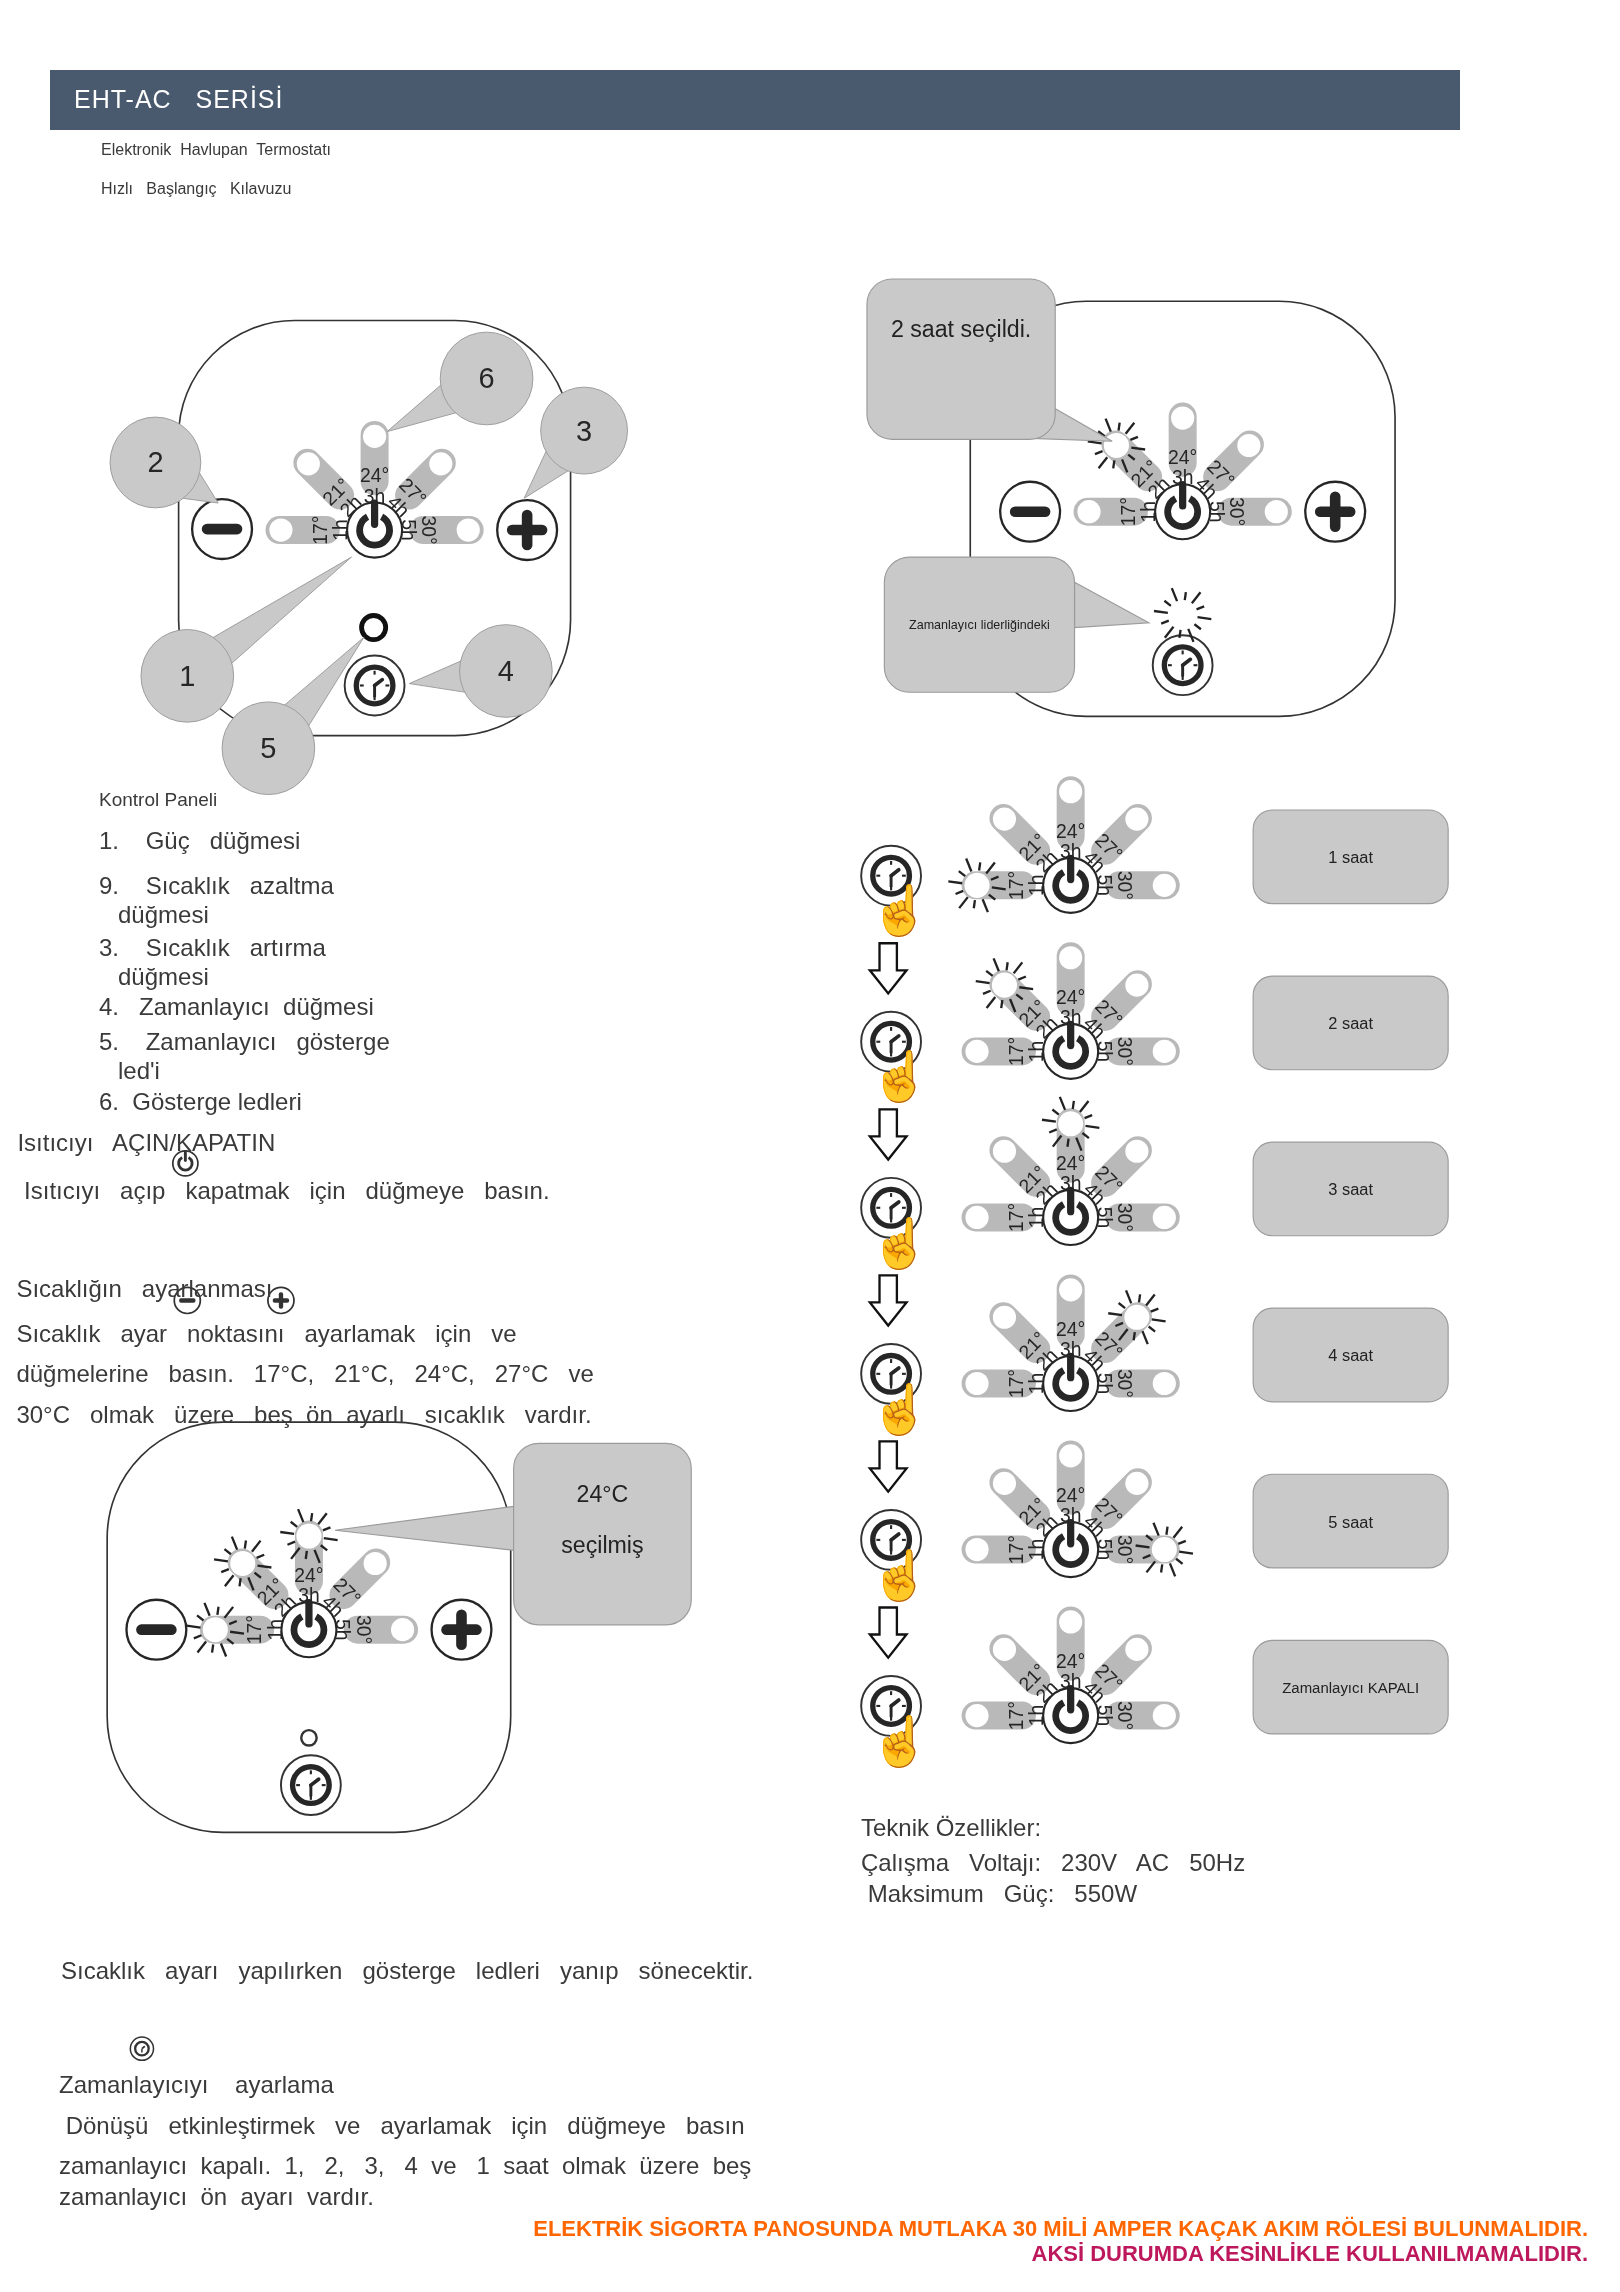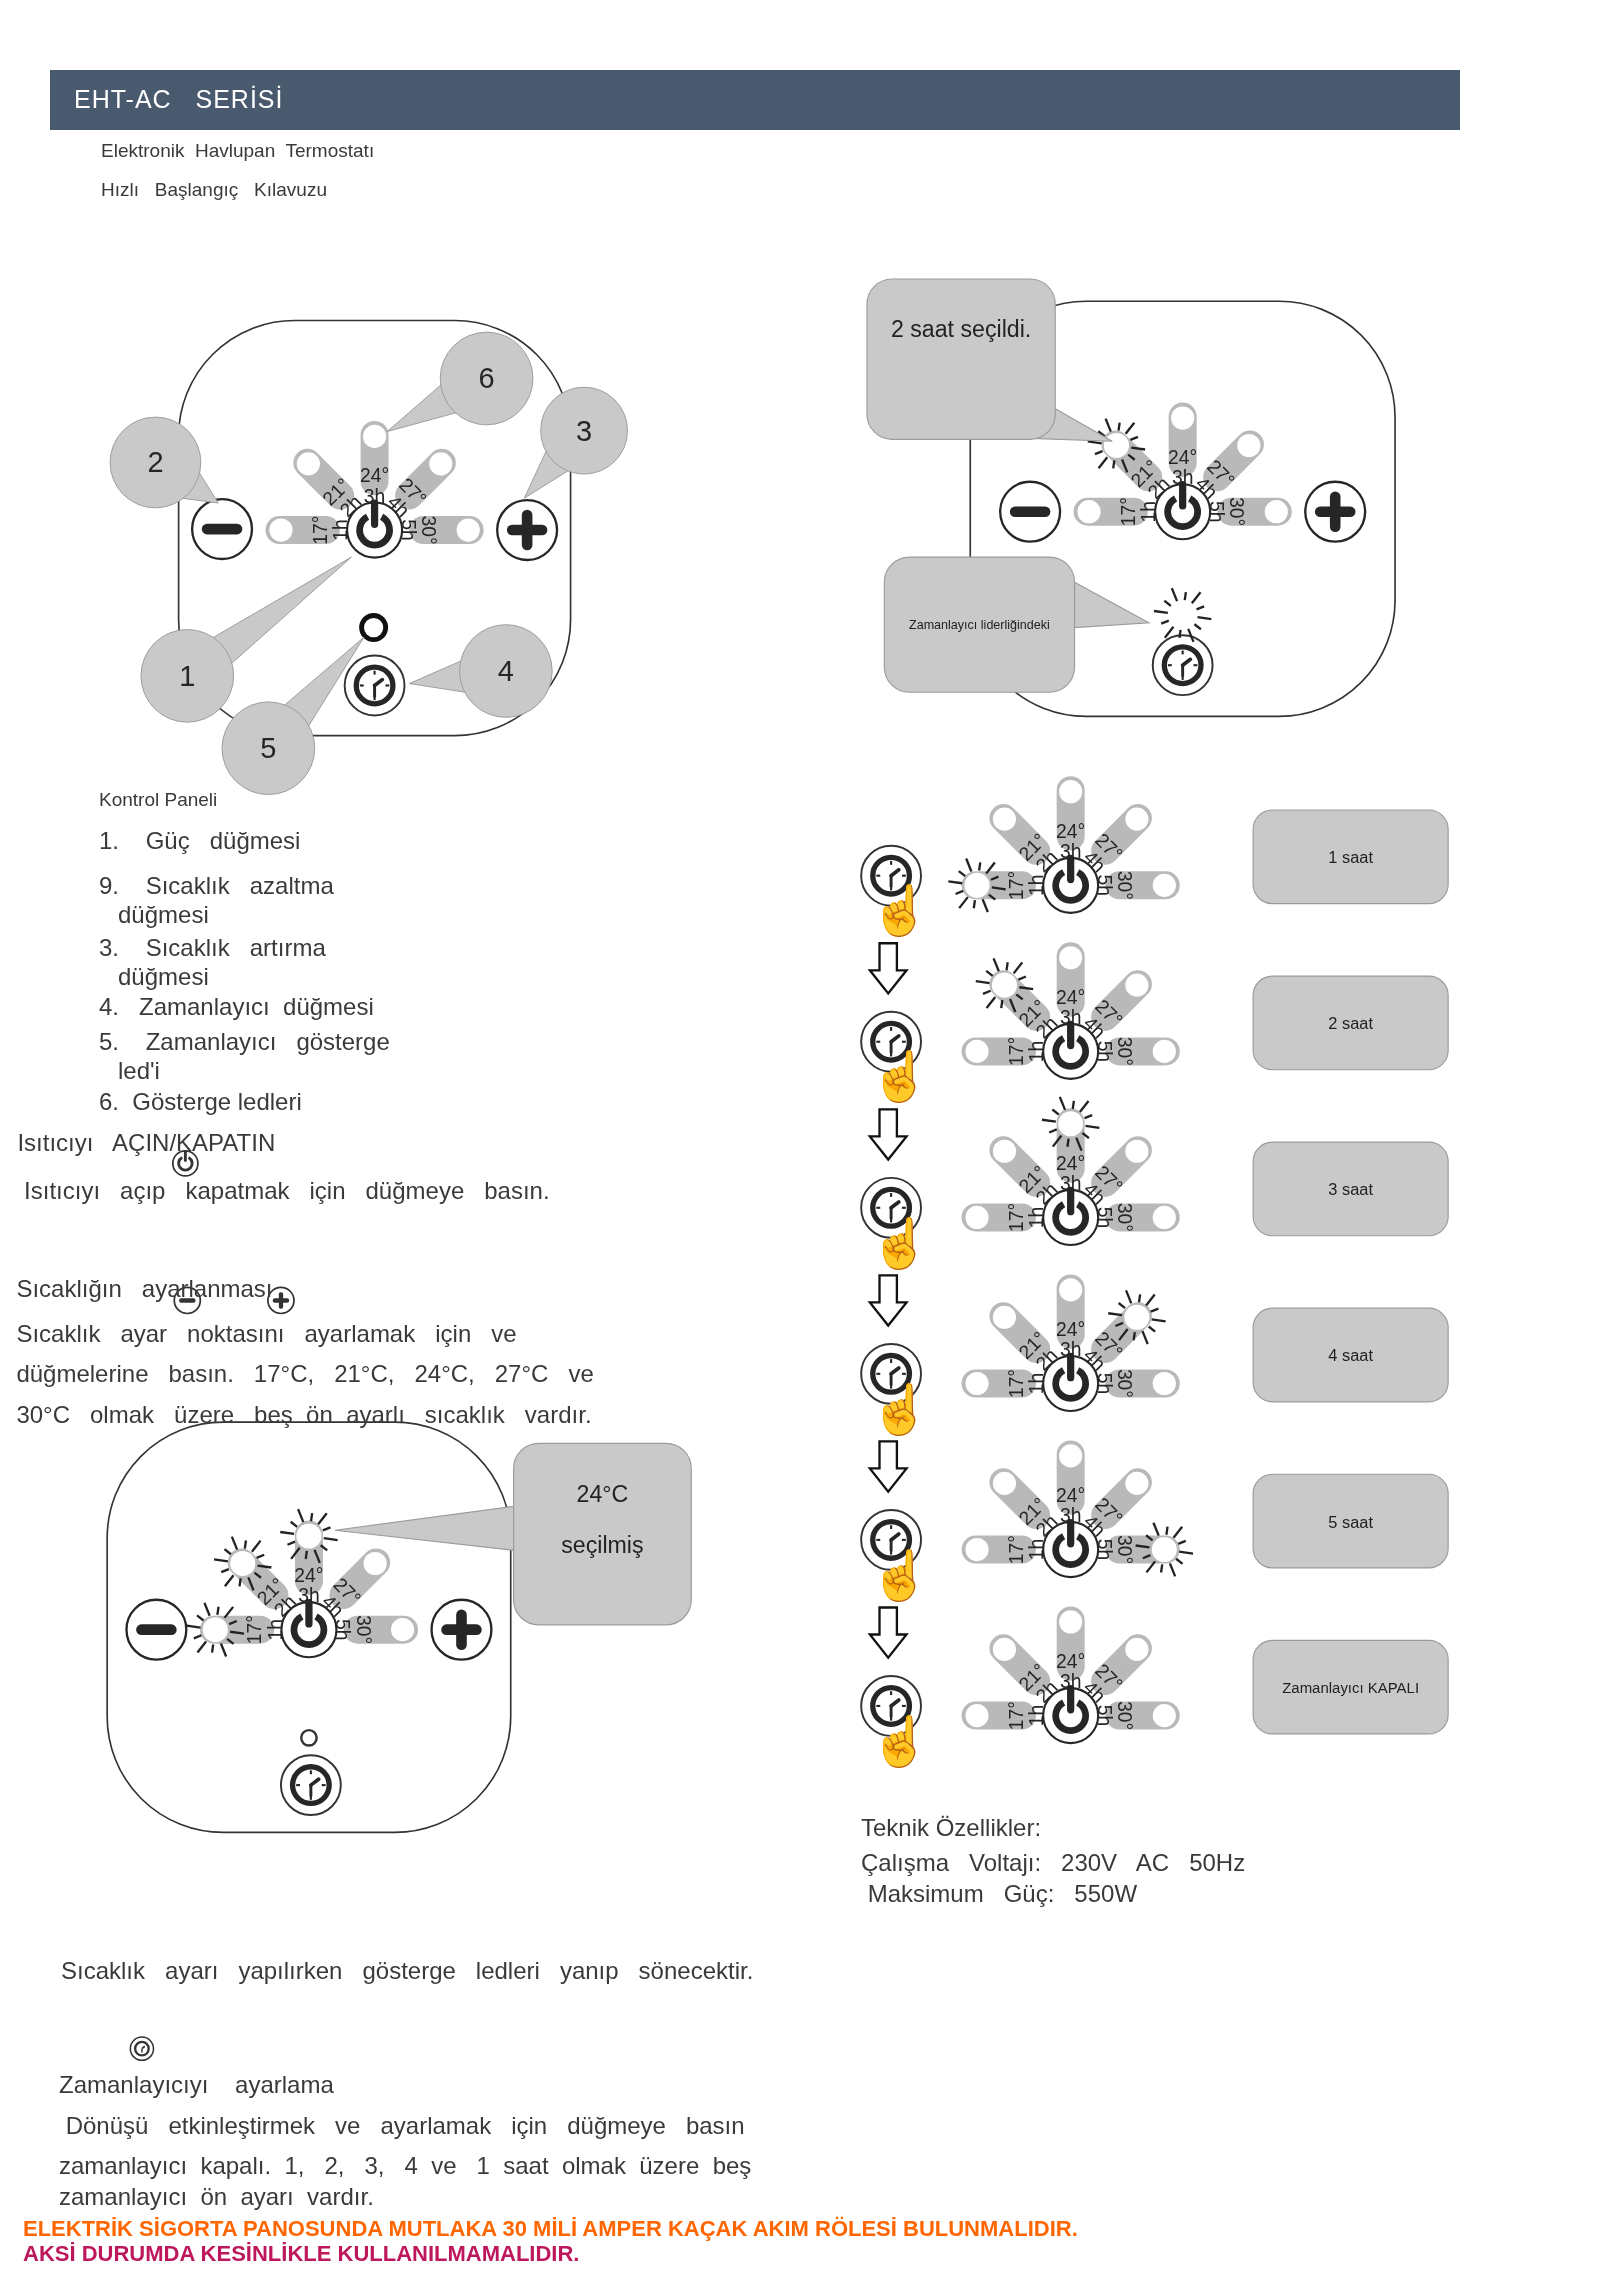--- a/index.html
+++ b/index.html
@@ -1,24 +1,24 @@
 <!DOCTYPE html>
 <html><head>
 <meta charset="utf-8">
 <style>
   html,body{margin:0;padding:0;}
   body{width:1620px;height:2292px;position:relative;background:#fff;font-family:"Liberation Sans",sans-serif;color:#3a3a3a;overflow:hidden;}
   .t{position:absolute;white-space:pre;line-height:1.1;}
-  .s20{font-size:19px;}
+  .s20{font-size:16px;}
   .s21{font-size:24px;}
   .s22{font-size:19px;}
   #headerbar{position:absolute;left:50px;top:70px;width:1410px;height:60px;background:#4a5a6e;}
   #headerbar span{position:absolute;left:24px;top:14.5px;font-size:25px;color:#ffffff;letter-spacing:1px;white-space:pre;}
   #diagram-layer{position:absolute;left:0;top:0;}
-  .warn{position:absolute;left:23px;width:1543px;text-align:left;font-weight:bold;font-size:22px;}
+  .warn{position:absolute;left:45px;width:1543px;text-align:right;font-weight:bold;font-size:22px;}
 </style>
 </head>
 <body>
 
 <div id="headerbar" style="background: rgb(74, 90, 110);">
   <span>EHT-AC   SERİSİ</span>
 </div>
 <div class="t s20" style="left:101px;top:141px">Elektronik  Havlupan  Termostatı</div>
 <div class="t s20" style="left:101px;top:180px">Hızlı   Başlangıç   Kılavuzu</div>
 

